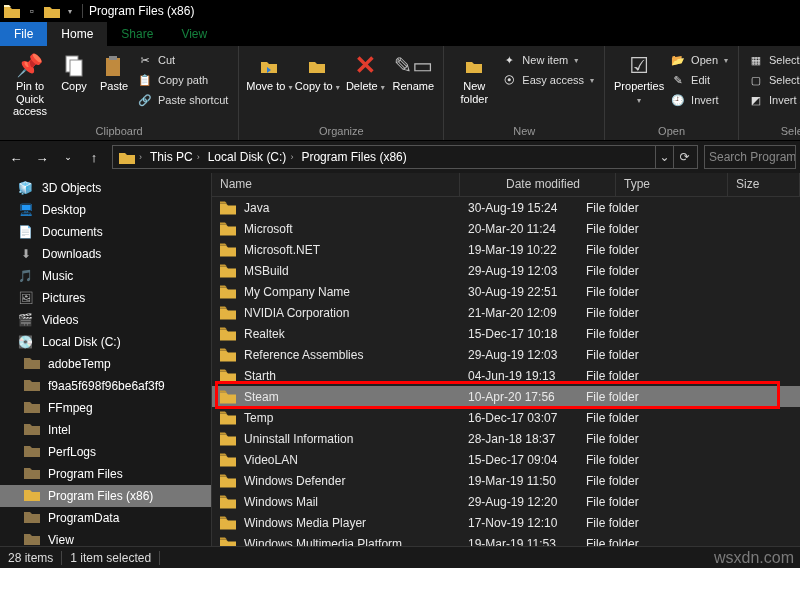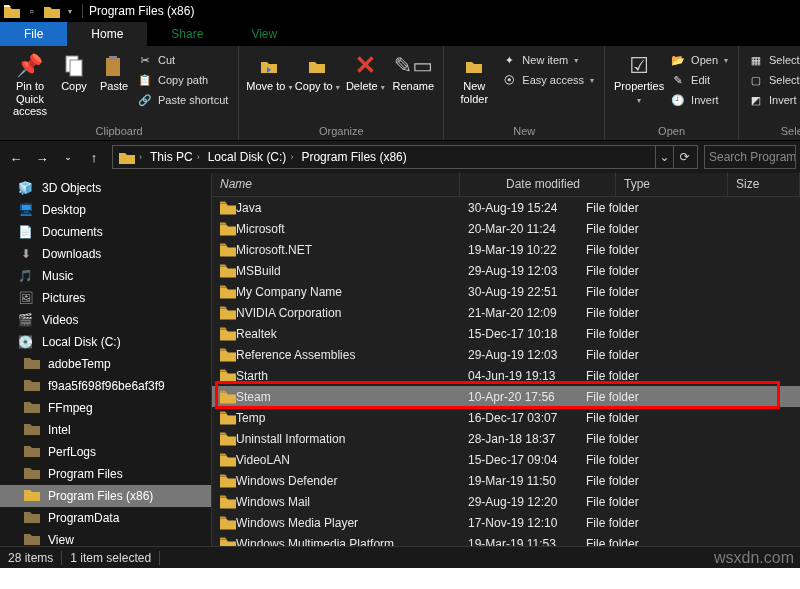--- a/index.html
+++ b/index.html
@@ -6,21 +6,21 @@
   body { background: #000; color: #fff; font-size: 12px; width: 800px; height: 589px; overflow: hidden; position: relative; }
   
   
   .titlebar { height: 22px; background: #000; display: flex; align-items: center; padding: 0 4px; }
   .titlebar .ticon { width: 16px; height: 14px; margin-right: 4px; display:flex; align-items:center; justify-content:center; }
   .titlebar .sep { width: 1px; height: 14px; background: #444; margin: 0 6px; }
   .titlebar .title { font-size: 12px; color: #fff; }
 
   
   .tabs { height: 24px; background: #000; display: flex; align-items: stretch; }
-  .tab { padding: 0 24px; display: flex; align-items: center; font-size: 12px; cursor: pointer; }
+  .tab { padding: 0 14px; display: flex; align-items: center; font-size: 12px; cursor: pointer; }
   .tab.file { background: #1a6cc9; color: #fff; }
   .tab.active { background: #202020; color: #fff; }
   .tab.inactive { color: #15803d; }
 
   
   .ribbon { height: 95px; background: #202020; display: flex; border-bottom: 1px solid #000; }
   .rgroup { display: flex; flex-direction: column; border-right: 1px solid #383838; padding: 2px 6px 0 6px; }
   .rrow { display: flex; flex: 1; align-items: flex-start; }
   .rgroup .glabel { text-align: center; font-size: 11px; color: #999; padding: 2px 0 3px; }
   .bigbtn { display: flex; flex-direction: column; align-items: center; width: 48px; padding-top: 4px; cursor: pointer; text-align:center; font-size:11px; line-height:1.15; }
@@ -44,29 +44,29 @@
   .body { display:flex; height: 396px; }
   .nav { width: 212px; background:#191919; border-right:1px solid #333; overflow:hidden; padding-top:4px; }
   .nitem { display:flex; align-items:center; height:22px; padding-left:18px; gap:8px; cursor:pointer; white-space:nowrap; }
   .nitem.indent { padding-left:24px; }
   .nitem.sel { background:#777777; color:#fff; }
   .nitem .nic { width:16px; text-align:center; font-size:12px; }
 
   .main { flex:1; background:#202020; display:flex; flex-direction:column; overflow:hidden; }
   .cols { display:flex; height:24px; border-bottom:1px solid #333; color:#ccc; font-size:12px; }
   .col { padding:4px 8px; border-right:1px solid #333; }
-  .c-name { width:248px;font-style:italic; }
+  .c-name { width:248px; }
   .c-date { width:118px;margin-left:38px; }
   .c-type { width:112px; }
   .c-size { flex:1; }
 
   .rows { flex:1; overflow:hidden; }
   .row { display:flex; height:21px; align-items:center; font-size:12px; color:#e8e8e8; }
   .row .rc { padding:0 8px; overflow:hidden; white-space:nowrap; }
-  .row .rc.nm { width:248px; display:flex; align-items:center; }
+  .row .rc.nm { width:248px; display:flex; align-items:center; gap:8px; }
   .row .rc.dt { width:118px; }
   .row .rc.tp { width:112px; }
   .row .fic { width:16px; height:14px; }
   .row.sel { background:#777777; }
 
   .highlight-box { position:absolute; border:3px solid #ff0000; pointer-events:none; }
 
   
   .status { position:absolute; bottom:21px; left:0; right:0; height:22px; background:#191919; border-top:1px solid #333; display:flex; align-items:center; padding:0 8px; font-size:12px; color:#ddd; gap:8px; }
   .status .ssep { width:1px; height:14px; background:#444; }

